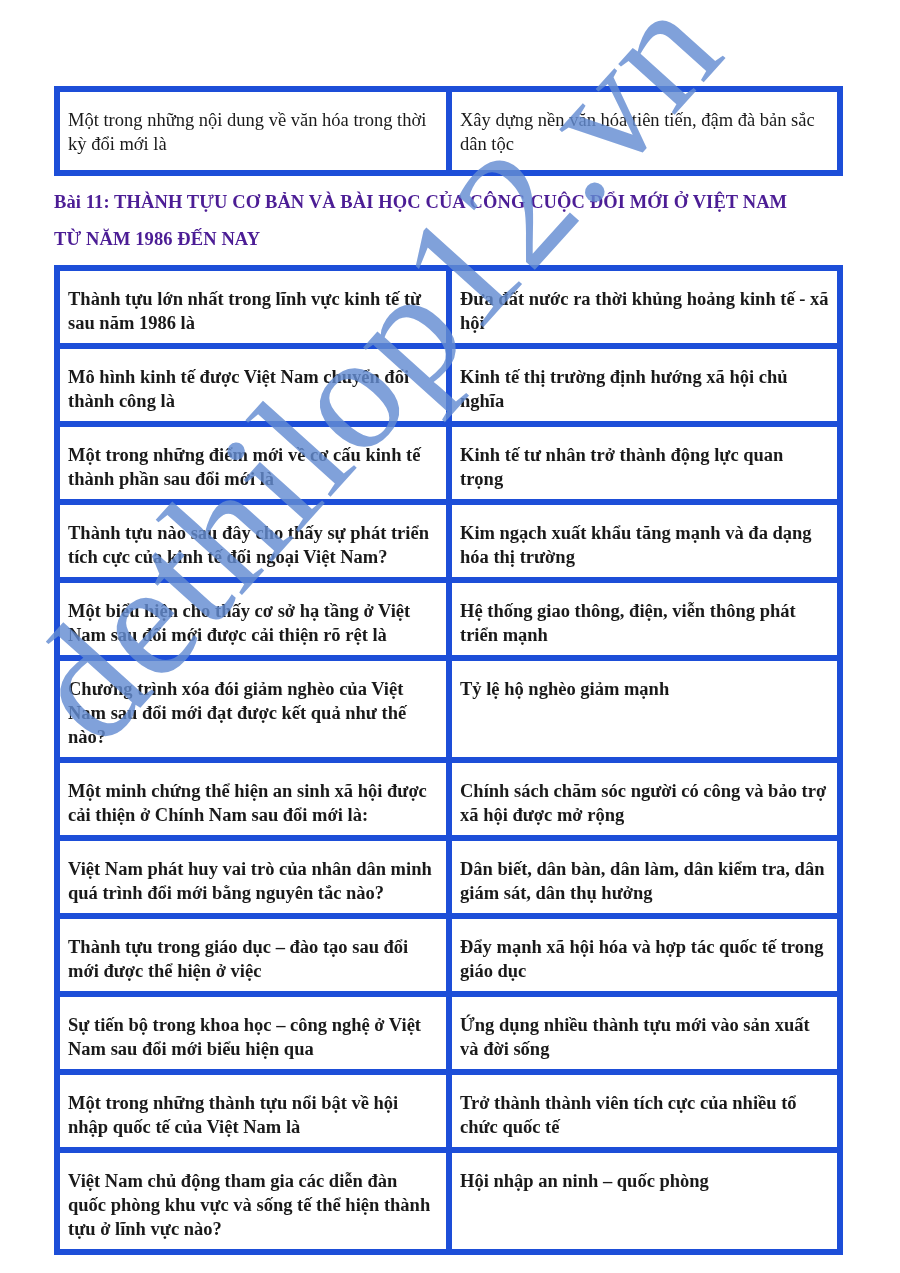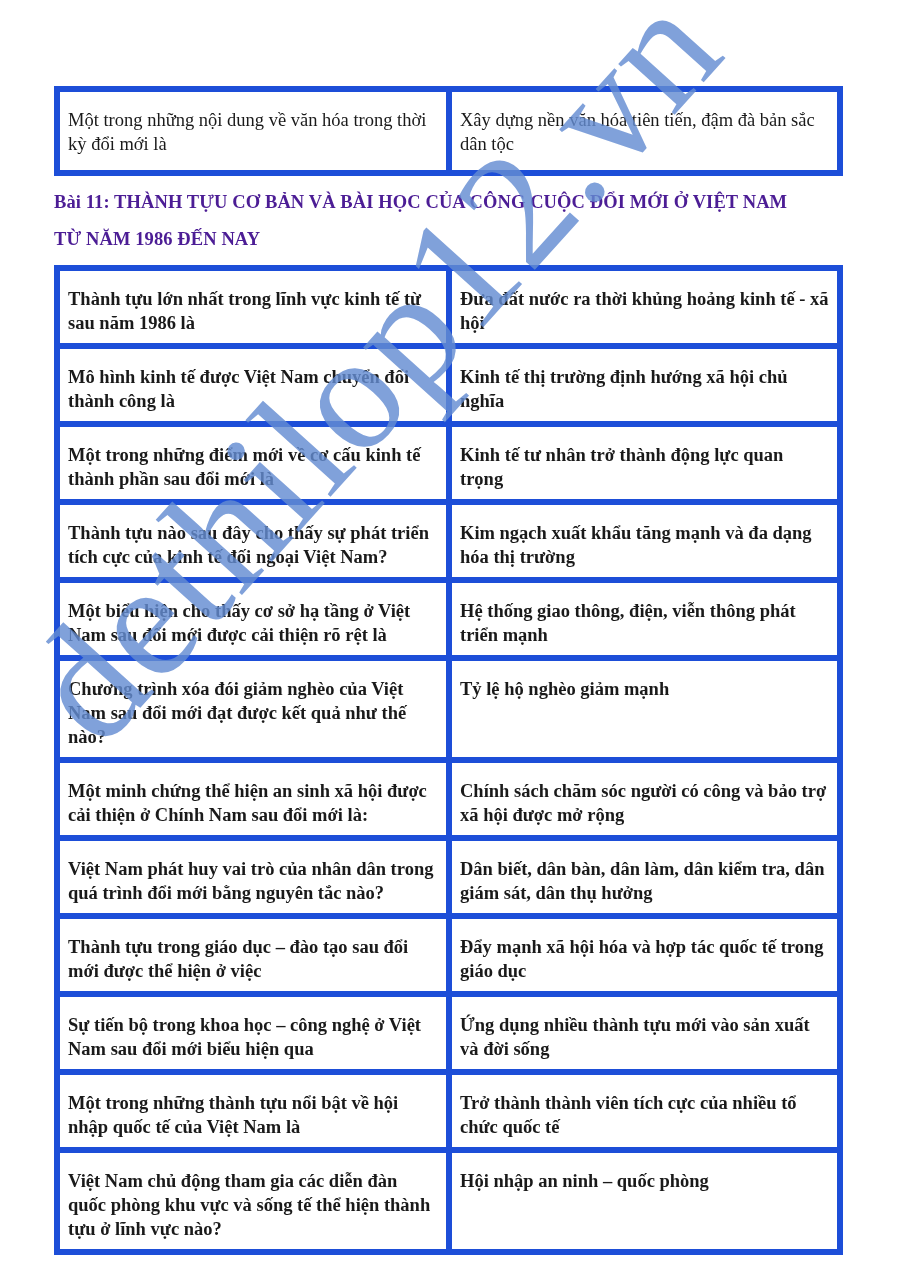--- a/index.html
+++ b/index.html
@@ -117,21 +117,21 @@
       </tr>
       <tr style="height:85px">
         <td>Chương trình xóa đói giảm nghèo của Việt Nam sau đổi mới đạt được kết quả như thế nào?</td>
         <td>Tỷ lệ hộ nghèo giảm mạnh</td>
       </tr>
       <tr style="height:62px">
         <td>Một minh chứng thể hiện an sinh xã hội được cải thiện ở Chính Nam sau đổi mới là:</td>
         <td>Chính sách chăm sóc người có công và bảo trợ xã hội được mở rộng</td>
       </tr>
       <tr style="height:62px">
-        <td>Việt Nam phát huy vai trò của nhân dân trong quá trình đổi mới bằng nguyên tắc nào?</td>
+        <td>Việt Nam phát huy vai trò của nhân dân minh quá trình đổi mới bằng nguyên tắc nào?</td>
         <td>Dân biết, dân bàn, dân làm, dân kiểm tra, dân giám sát, dân thụ hưởng</td>
       </tr>
       <tr style="height:62px">
         <td>Thành tựu trong giáo dục – đào tạo sau đổi mới được thể hiện ở việc</td>
         <td>Đẩy mạnh xã hội hóa và hợp tác quốc tế trong giáo dục</td>
       </tr>
       <tr style="height:62px">
         <td>Sự tiến bộ trong khoa học – công nghệ ở Việt Nam sau đổi mới biểu hiện qua</td>
         <td>Ứng dụng nhiều thành tựu mới vào sản xuất và đời sống</td>
       </tr>

